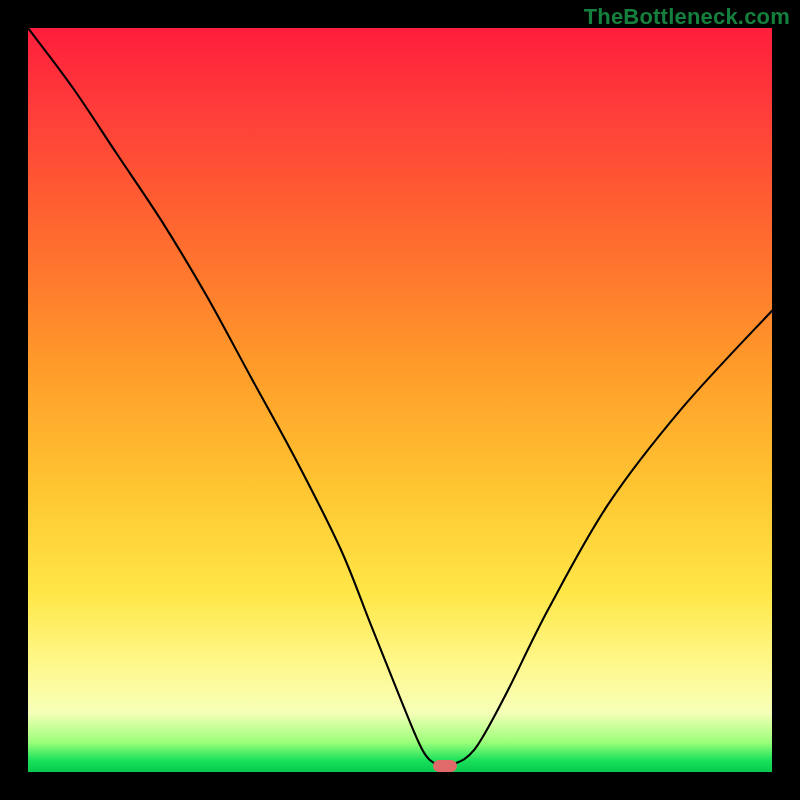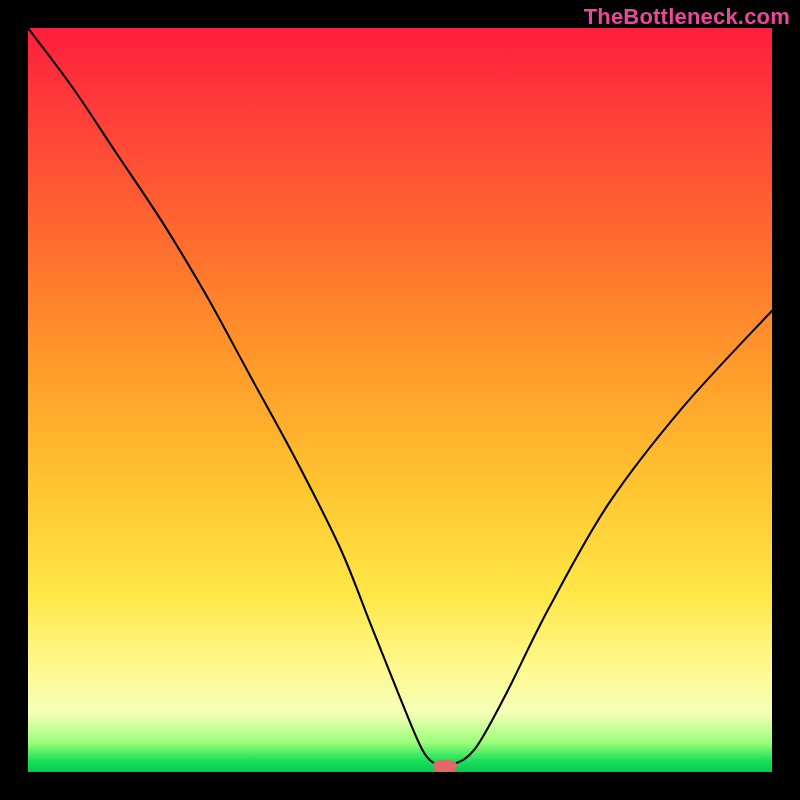--- a/index.html
+++ b/index.html
@@ -16,21 +16,21 @@
     left: 0;
     top: 0;
     width: 800px;
     height: 800px;
     background: #000;
   }
   .watermark {
     position: absolute;
     top: 4px;
     right: 10px;
-    color: #ec4899;
+    color: #15803d;
     font-size: 22px;
     font-weight: 600;
     letter-spacing: 0.2px;
     user-select: none;
   }
   .plot {
     position: absolute;
     left: 28px;
     top: 28px;
     width: 744px;

